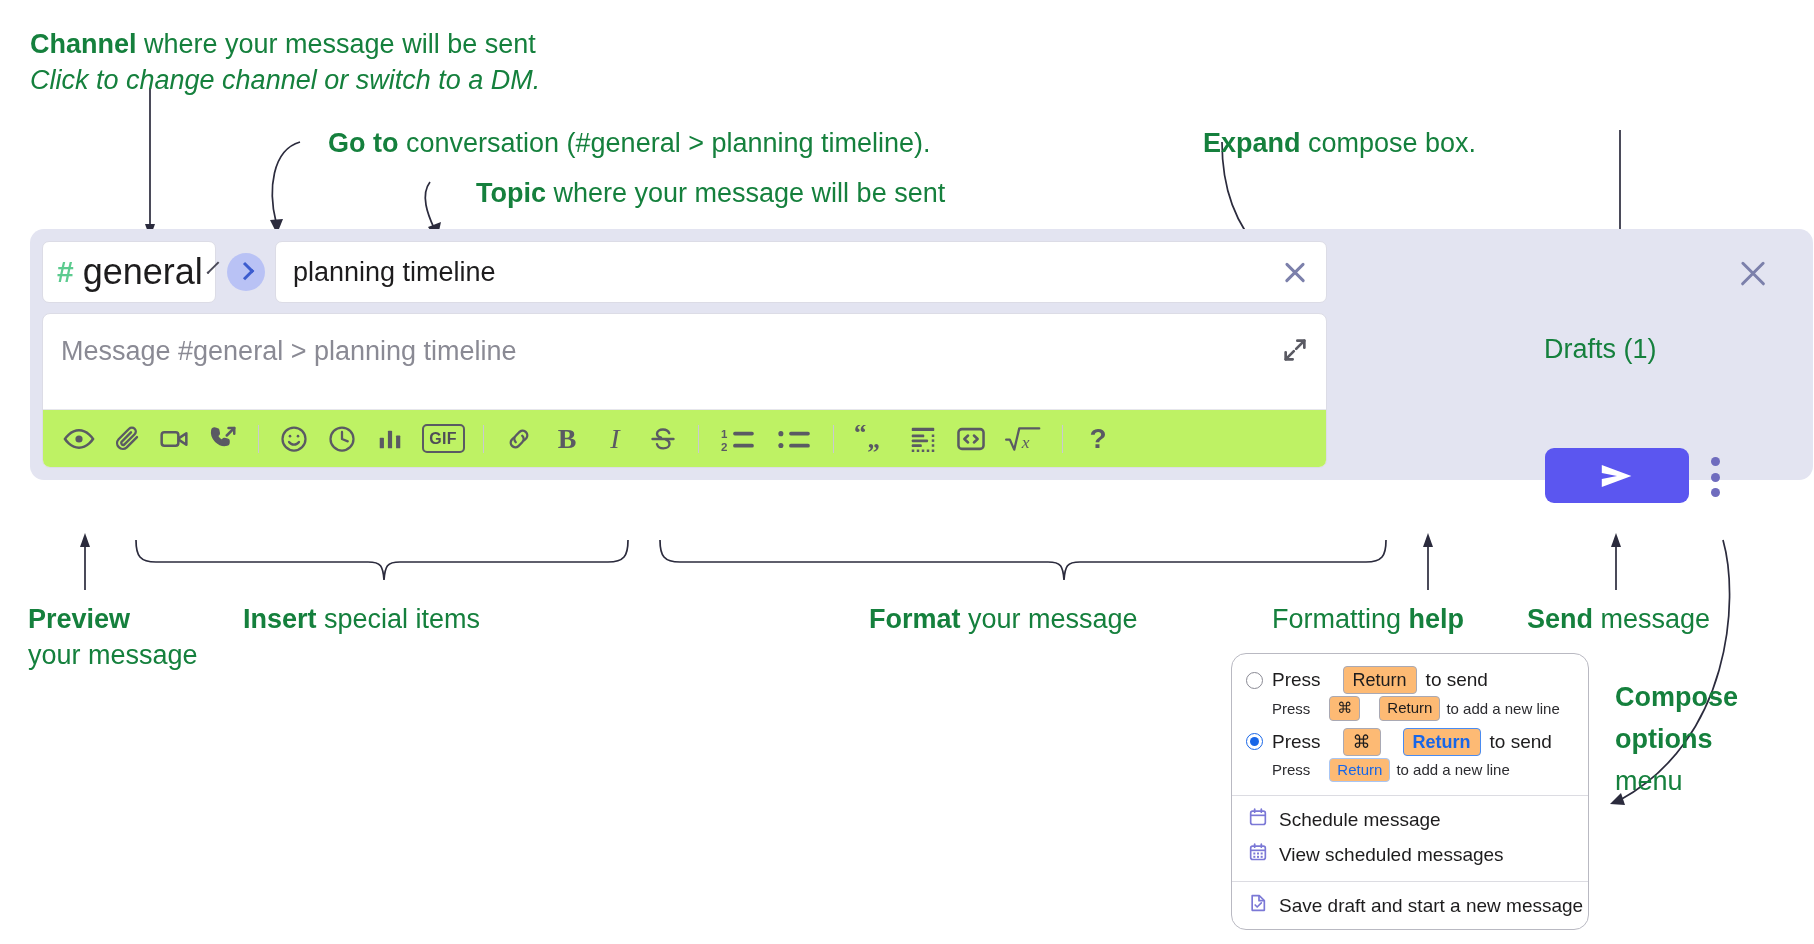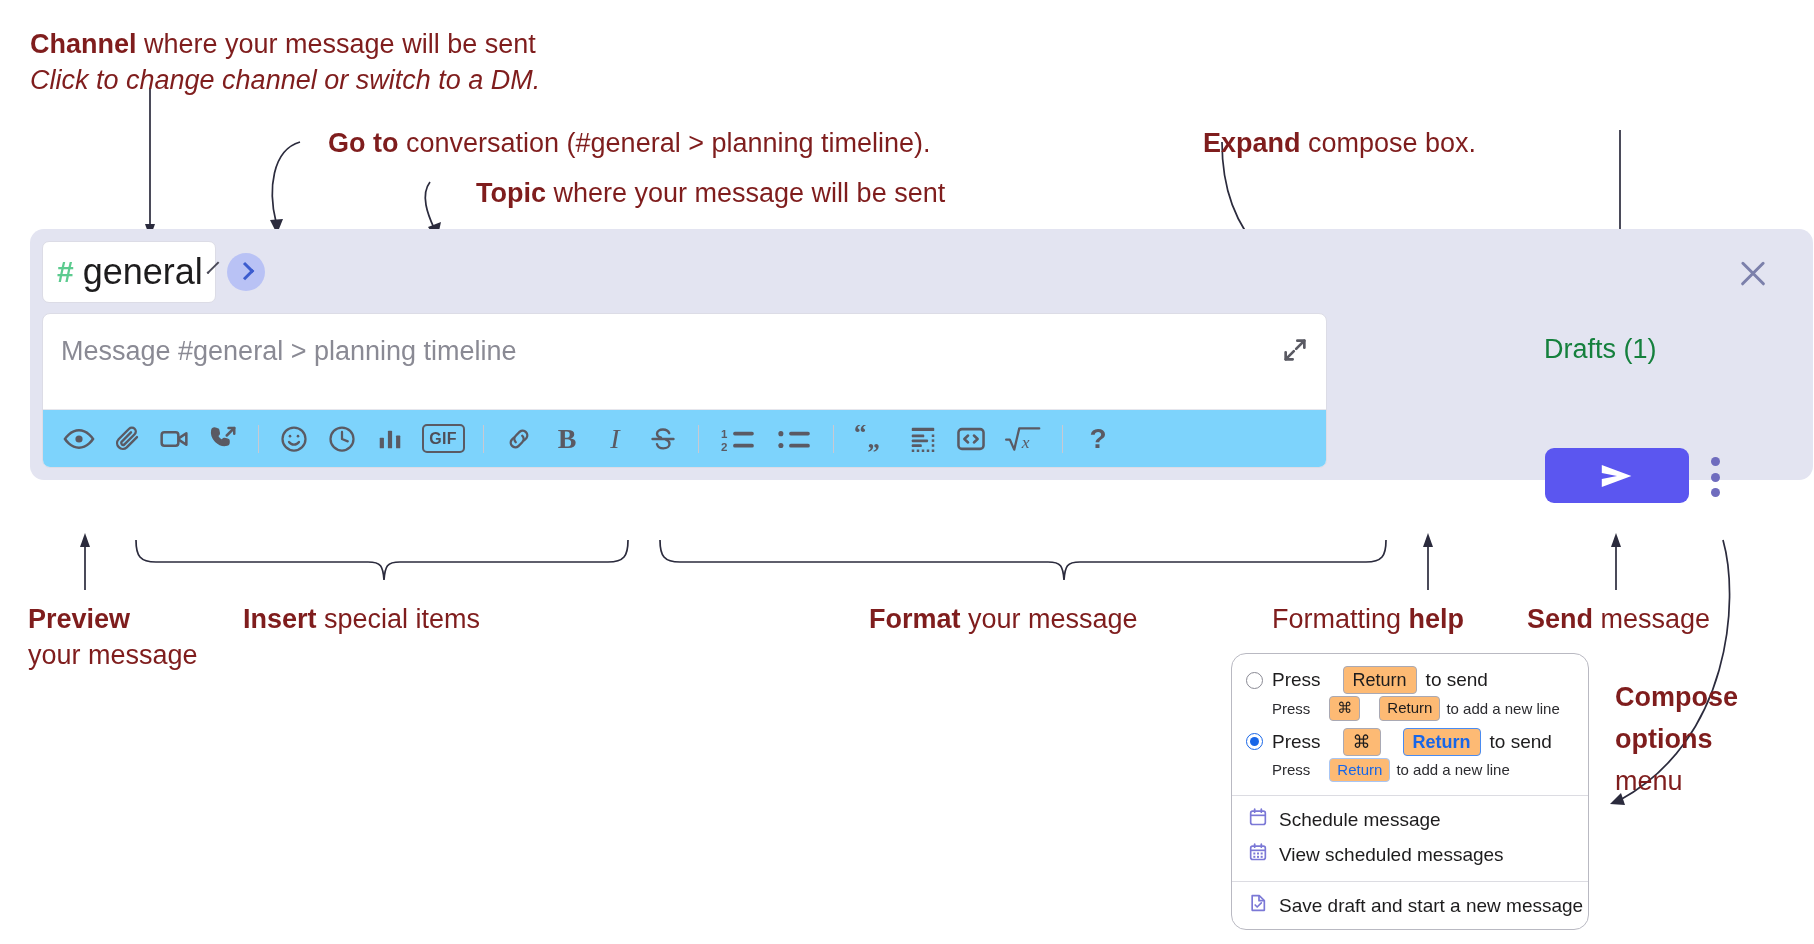--- a/index.html
+++ b/index.html
@@ -7,21 +7,21 @@
     width: 1814px; height: 944px;
     background: #ffffff;
     font-family: "Liberation Sans", sans-serif;
     overflow: hidden;
   }
   #root { position: relative; width: 1814px; height: 944px; }
 
   
   .anno {
     position: absolute;
-    color: #7f1d1d;
+    color: #15803d;
     font-size: 27px;
     line-height: 36px;
     white-space: nowrap;
   }
   .anno b { font-weight: 700; }
   .anno i { font-style: italic; }
 
   
   #compose {
     position: absolute;
@@ -122,21 +122,21 @@
   }
   .expand-icon {
     position: absolute; right: 17px; top: 22px;
     width: 28px; height: 28px; cursor: pointer;
   }
 
   
   .toolbar {
     position: absolute; left: 0; bottom: 0;
     width: 1283px; height: 58px;
-    background: #7dd3fc;
+    background: #bef264;
     border-top: 1px solid #e6e6ec;
     display: flex; align-items: center;
     padding-left: 12px;
     gap: 0;
   }
   .tb {
     width: 48px; height: 44px;
     display: flex; align-items: center; justify-content: center;
     color: #5a5a63; cursor: pointer;
     flex: none;
@@ -327,20 +327,24 @@
         <div class="channel-chip">
           <span class="hash">#</span>
           <span class="channel-name">general</span>
           <span class="chev"></span>
         </div>
 
         <div class="go-btn">
           <span class="go-chev"></span>
         </div>
 
+        <div class="topic-field">
+          <span class="topic-text">planning timeline</span>
+          <span class="topic-x"></span>
+        </div>
       </div>
 
       <div class="msg-box">
         <div class="msg-placeholder">Message #general &gt; planning timeline</div>
 
         <span class="expand-icon">
           <svg width="28" height="28" viewBox="0 0 24 24" fill="none" stroke="#5a5a63" stroke-width="2.3" stroke-linecap="round" stroke-linejoin="round">
             <polyline points="14,4 20,4 20,10"></polyline>
             <line x1="20" y1="4" x2="13" y2="11"></line>
             <polyline points="10,20 4,20 4,14"></polyline>

